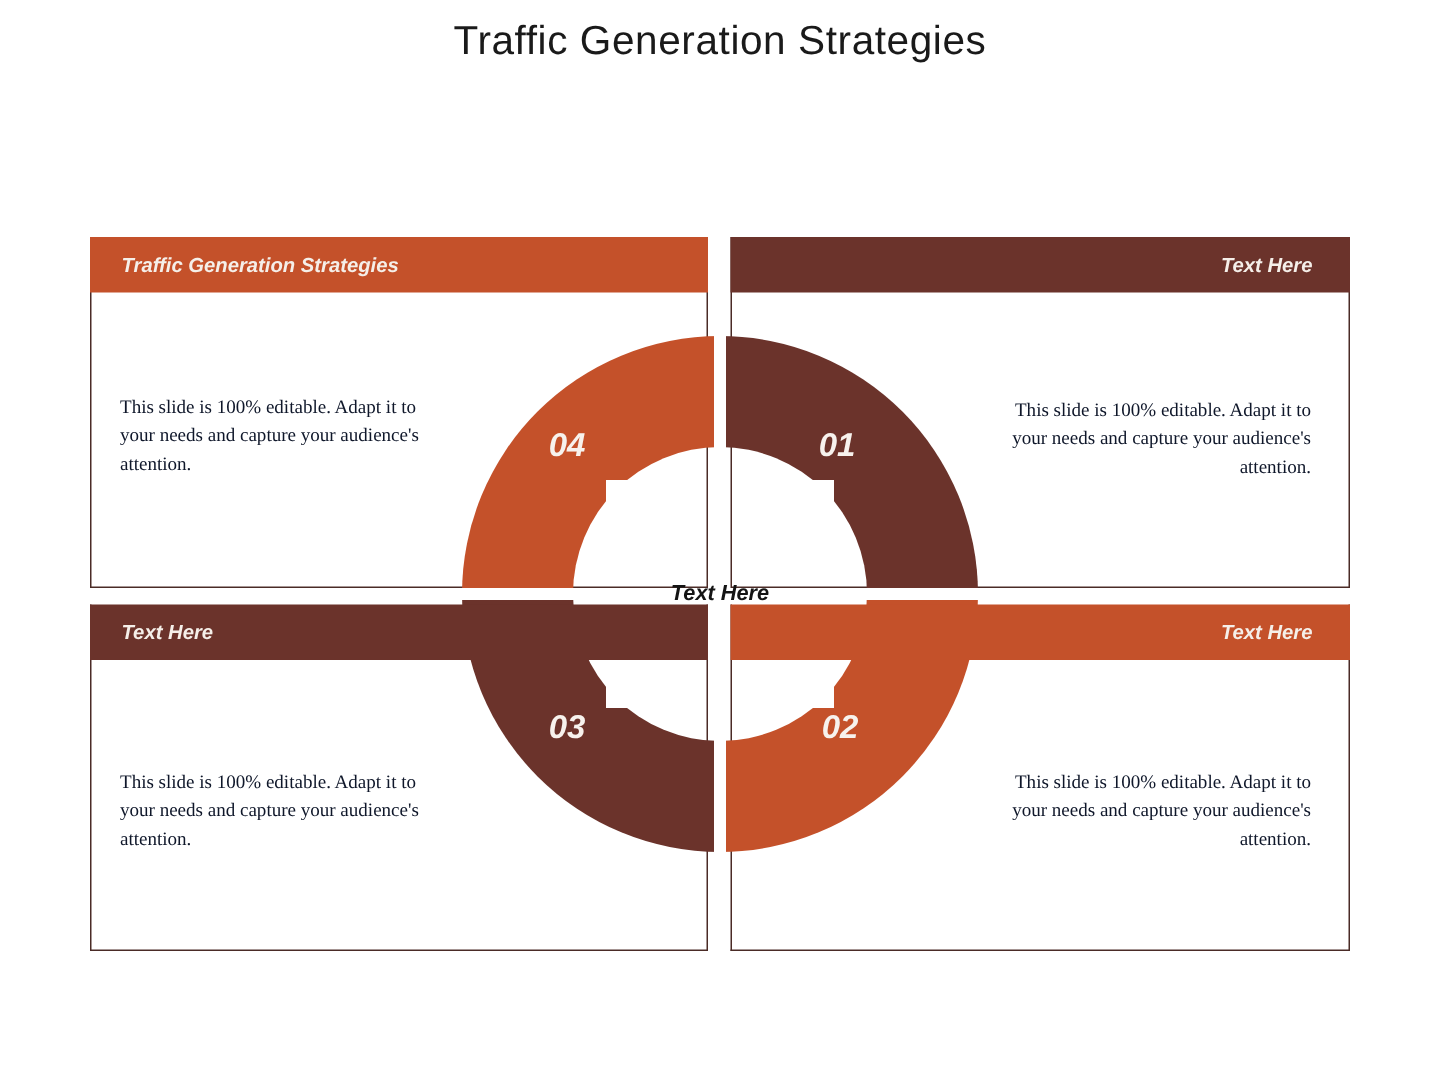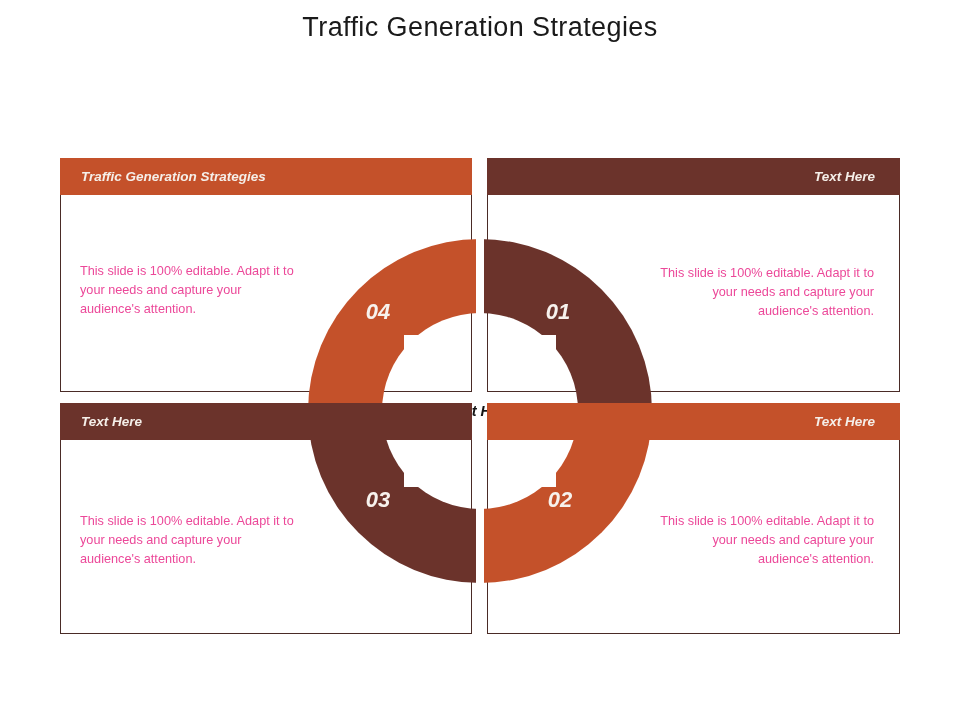--- a/index.html
+++ b/index.html
@@ -62,31 +62,32 @@
   }
   .head-orange { background: #c4512a; }
   .head-brown  { background: #6b332b; }
   .head-left   { justify-content: flex-start; padding-left: 21px; }
   .head-right  { justify-content: flex-end;  padding-right: 25px; }
 
   .card-body {
     position: absolute;
     font-size: 12.7px;
     line-height: 19px;
-    color: #ec4899;
+    color: #0f172a;
     z-index: 5;
+    font-family: Liberation Serif, serif;
   }
   .body-left  { text-align: left; }
   .body-right { text-align: right; }
 
   
   #donut-wrap {
     position: absolute;
     left: 308px;
-    top: 239px;
+    top: 224px;
     width: 344px;
     height: 344px;
     z-index: 3;
   }
   #donut-wrap svg { display: block; }
 
   .seg-num {
     font-family: "Liberation Sans", sans-serif;
     font-size: 22px;
     font-weight: bold;

